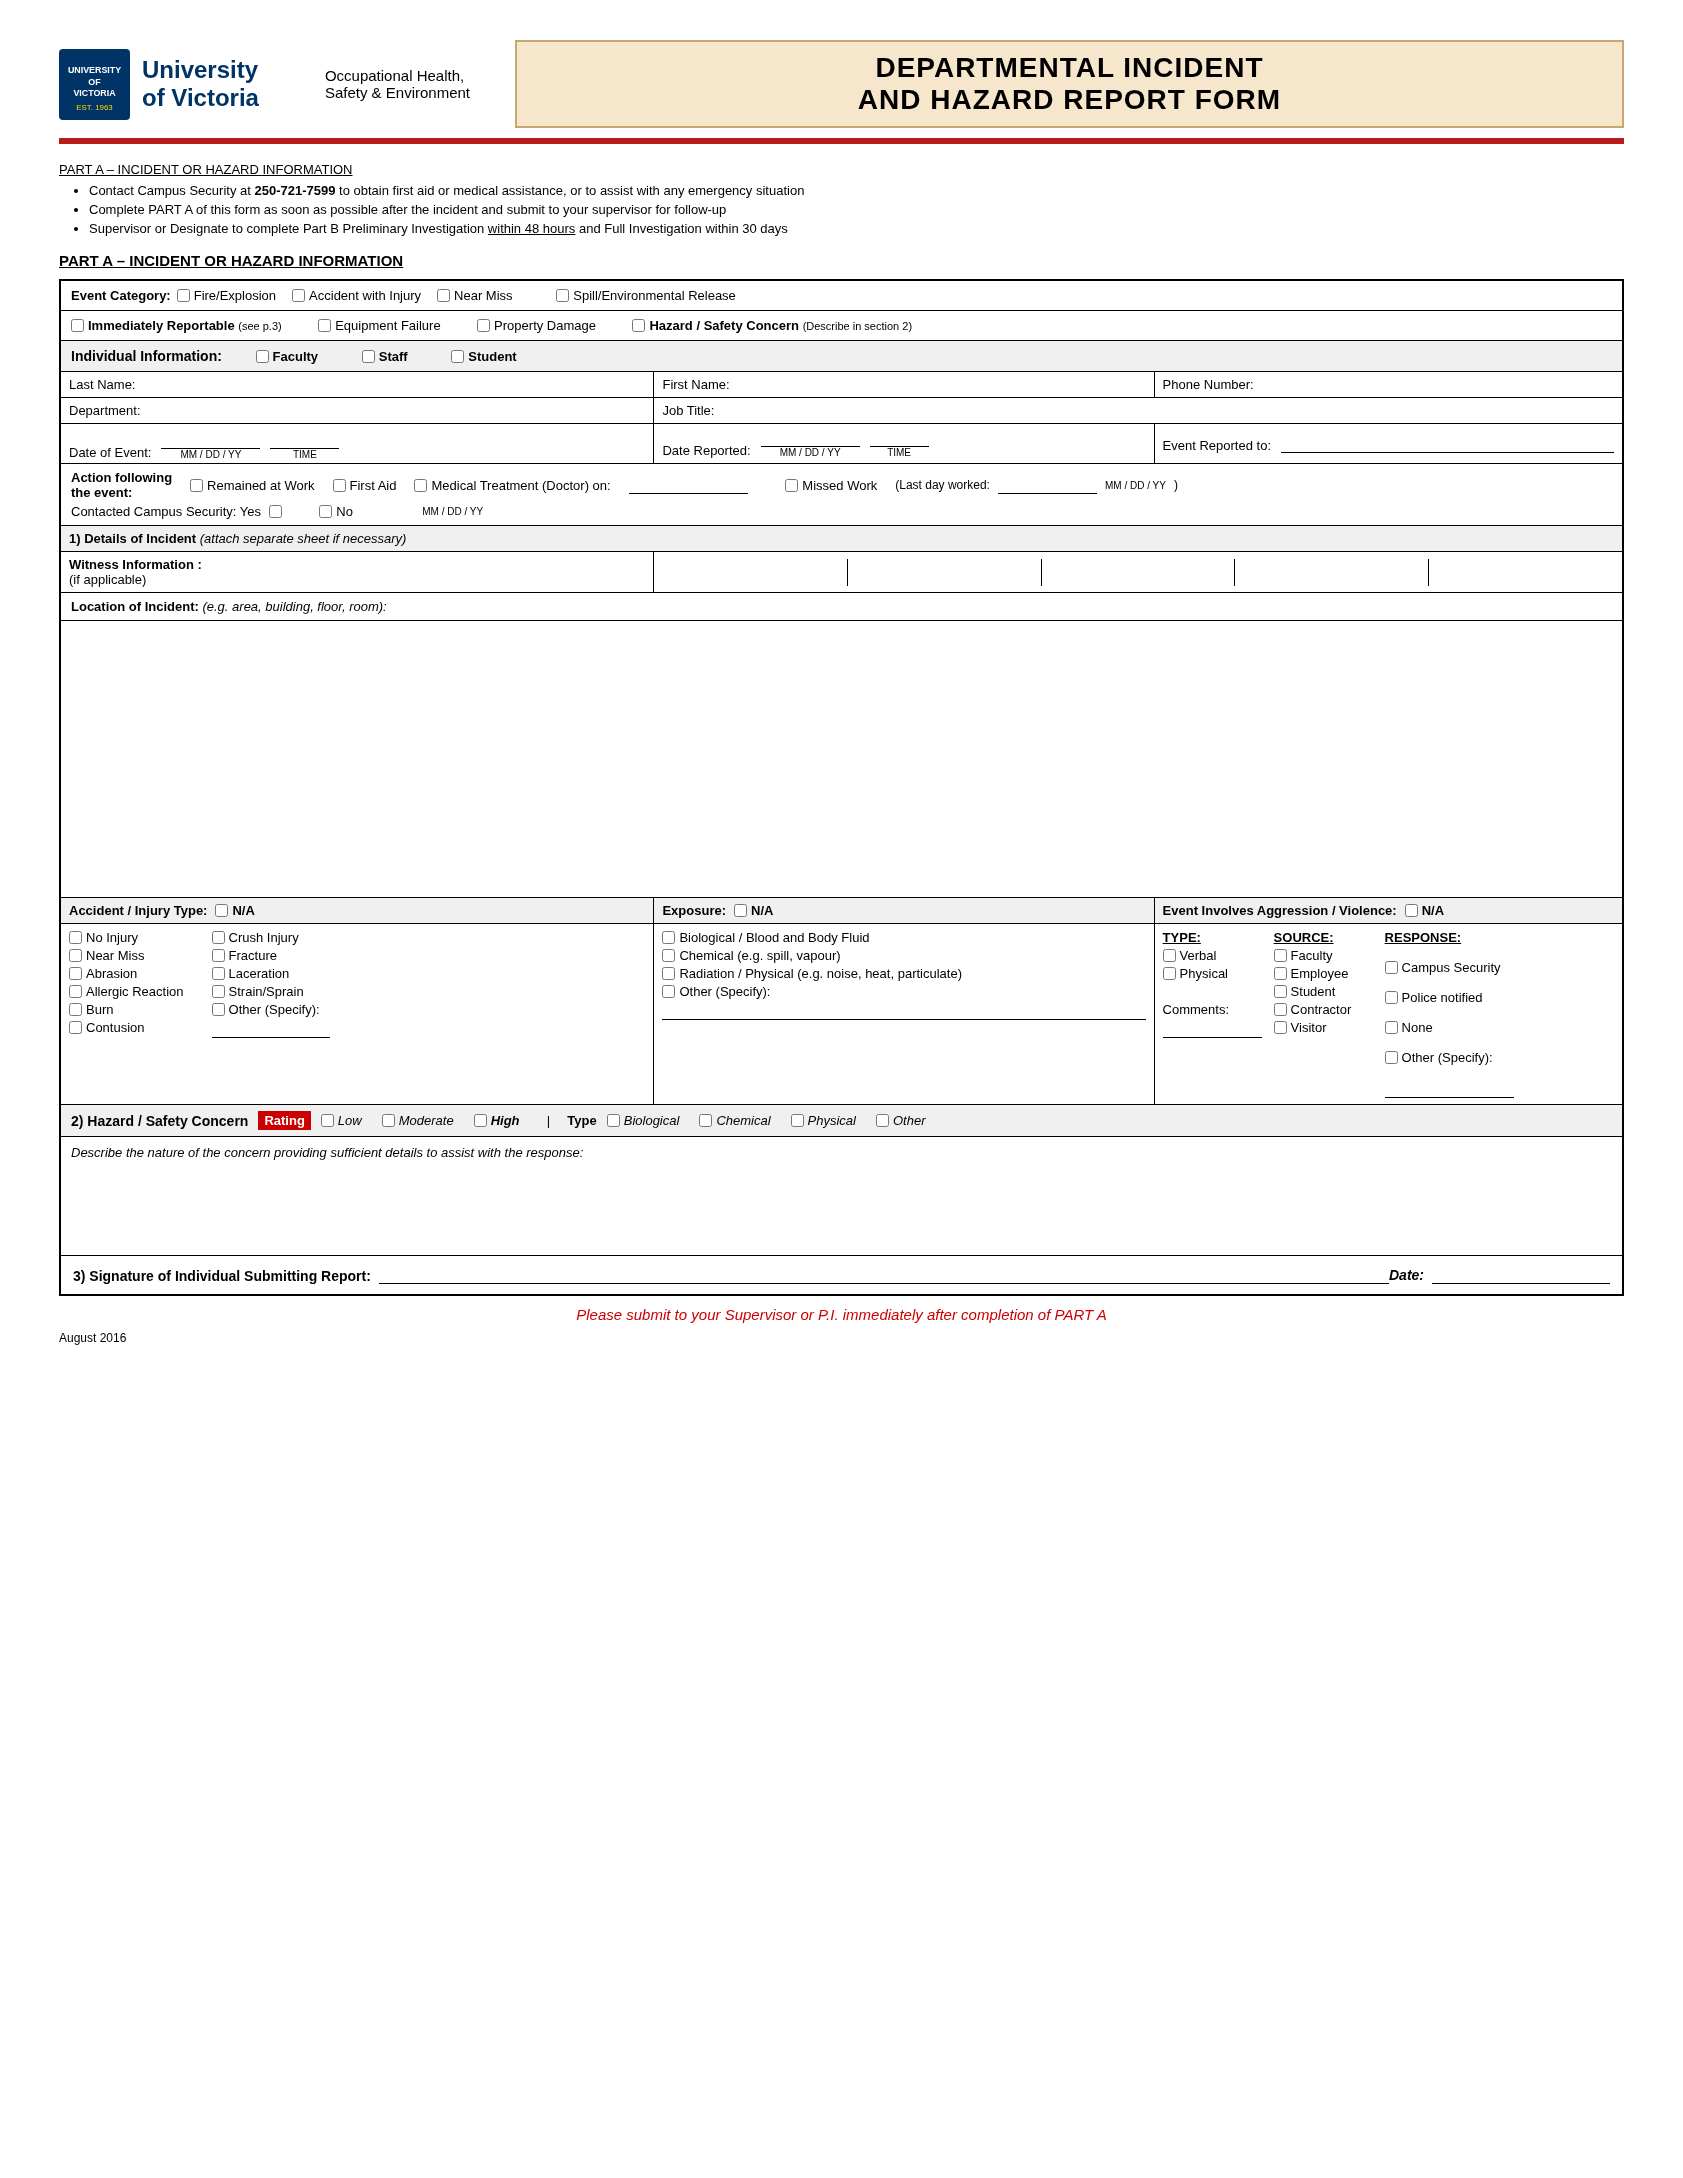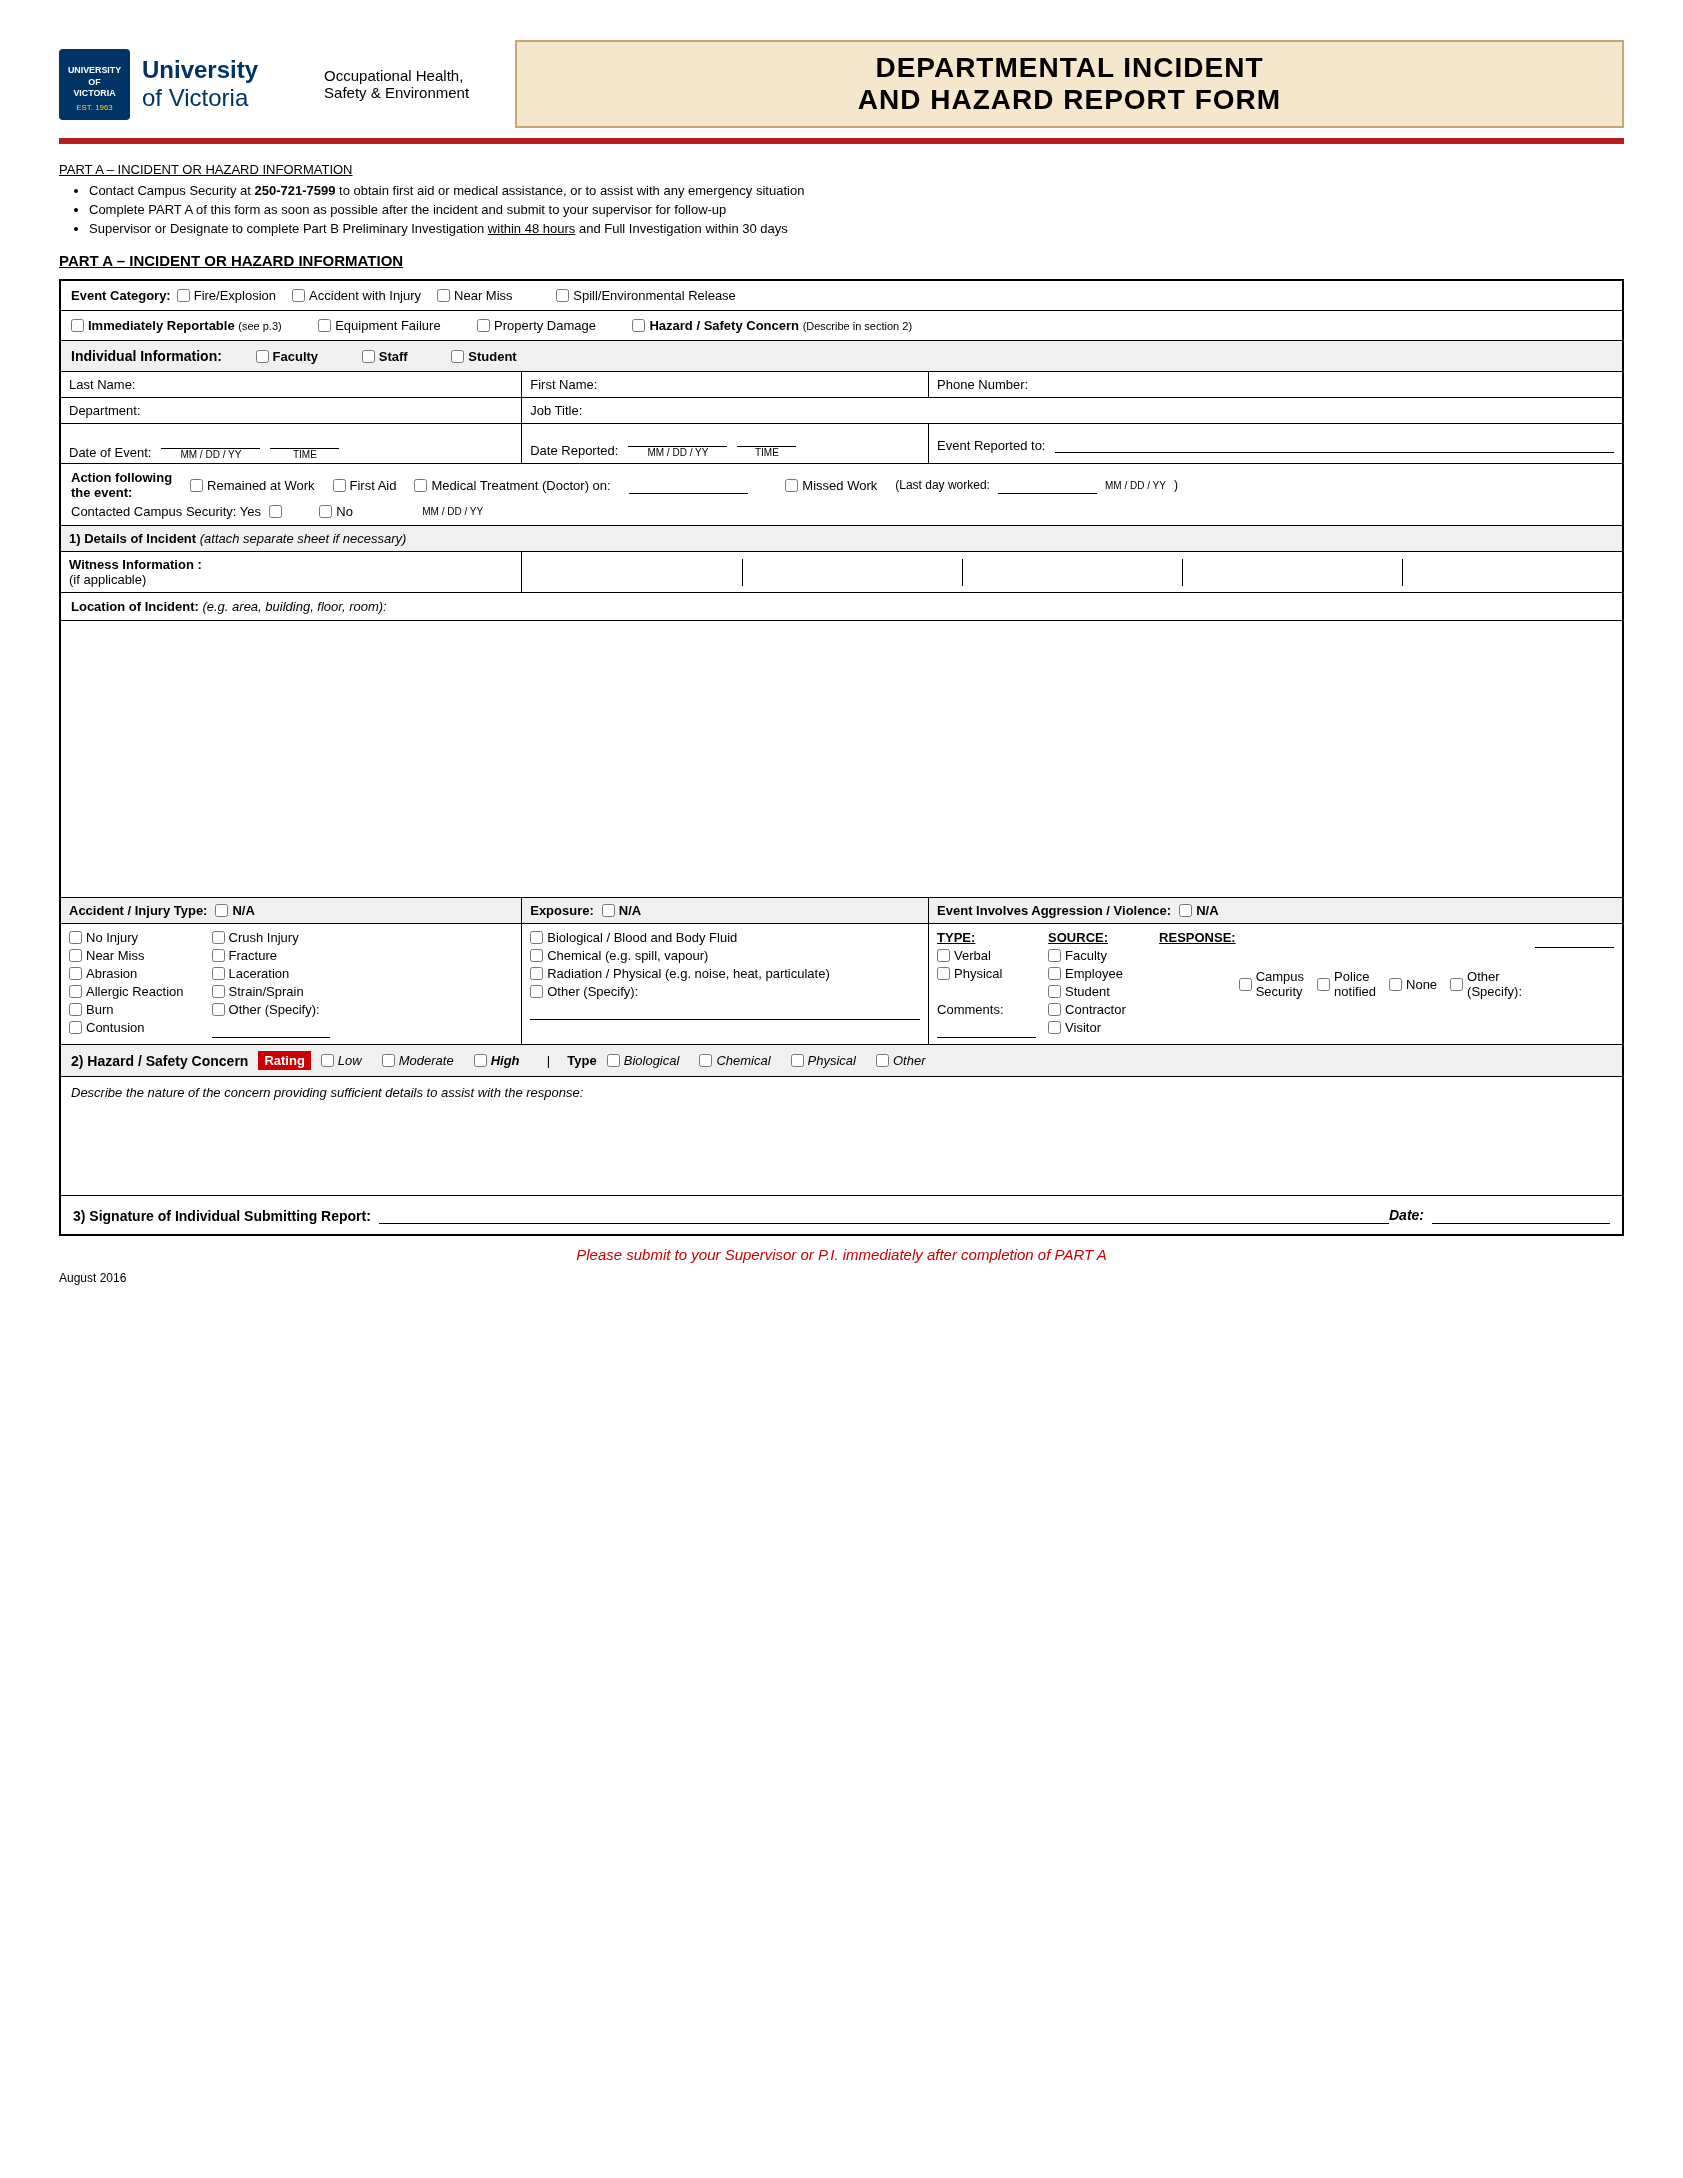--- a/index.html
+++ b/index.html
@@ -160,21 +160,21 @@
 
     <svg class="logo-shield" viewBox="0 0 72 72" xmlns="http://www.w3.org/2000/svg">
       <rect x="0" y="0" width="72" height="72" fill="#003366" rx="4"></rect>
       <text x="36" y="24" text-anchor="middle" fill="#fff" font-size="9" font-family="Arial" font-weight="bold">UNIVERSITY</text>
       <text x="36" y="36" text-anchor="middle" fill="#fff" font-size="9" font-family="Arial" font-weight="bold">OF</text>
       <text x="36" y="48" text-anchor="middle" fill="#fff" font-size="9" font-family="Arial" font-weight="bold">VICTORIA</text>
       <text x="36" y="62" text-anchor="middle" fill="#FFD700" font-size="8" font-family="Arial">EST. 1963</text>
     </svg>
     <div class="university-name">
       <span class="uni" style="font-size:24px;color:#003366;font-weight:bold;">University</span>
-      <span class="location" style="font-size:24px;color:#003366;font-weight:normal;">of Victoria</span>
+      <span class="location" style="font-size:24px;color:#003366;font-weight:bold;">of Victoria</span>
     </div>
     <div class="divider-vert"></div>
     <div class="ohs-section">
       <span class="ohs-line">Occupational Health,</span>
       <span class="ohs-line">Safety &amp; Environment</span>
     </div>
   </div>
   <div class="title-box">
     <h1>
       <span>DEPARTMENTAL INCIDENT</span><br>
@@ -558,21 +558,21 @@
           <label class="cb">
                 <input type="checkbox" style=""> 
                 <span>Contractor</span>
               </label>
           <label class="cb">
                 <input type="checkbox" style=""> 
                 <span>Visitor</span>
               </label>
         </div>
 
-        <div style="display:flex; flex-direction:row; gap:3px; min-width:129px;">
+        <div style="display:flex; flex-direction:column; gap:15px; min-width:129px;">
           <span class="bold underline">RESPONSE:</span>
           <label class="cb">
                 <input type="checkbox" style=""> 
                 <span>Campus Security</span>
               </label>
           <label class="cb">
                 <input type="checkbox" style=""> 
                 <span>Police notified</span>
               </label>
           <label class="cb">

